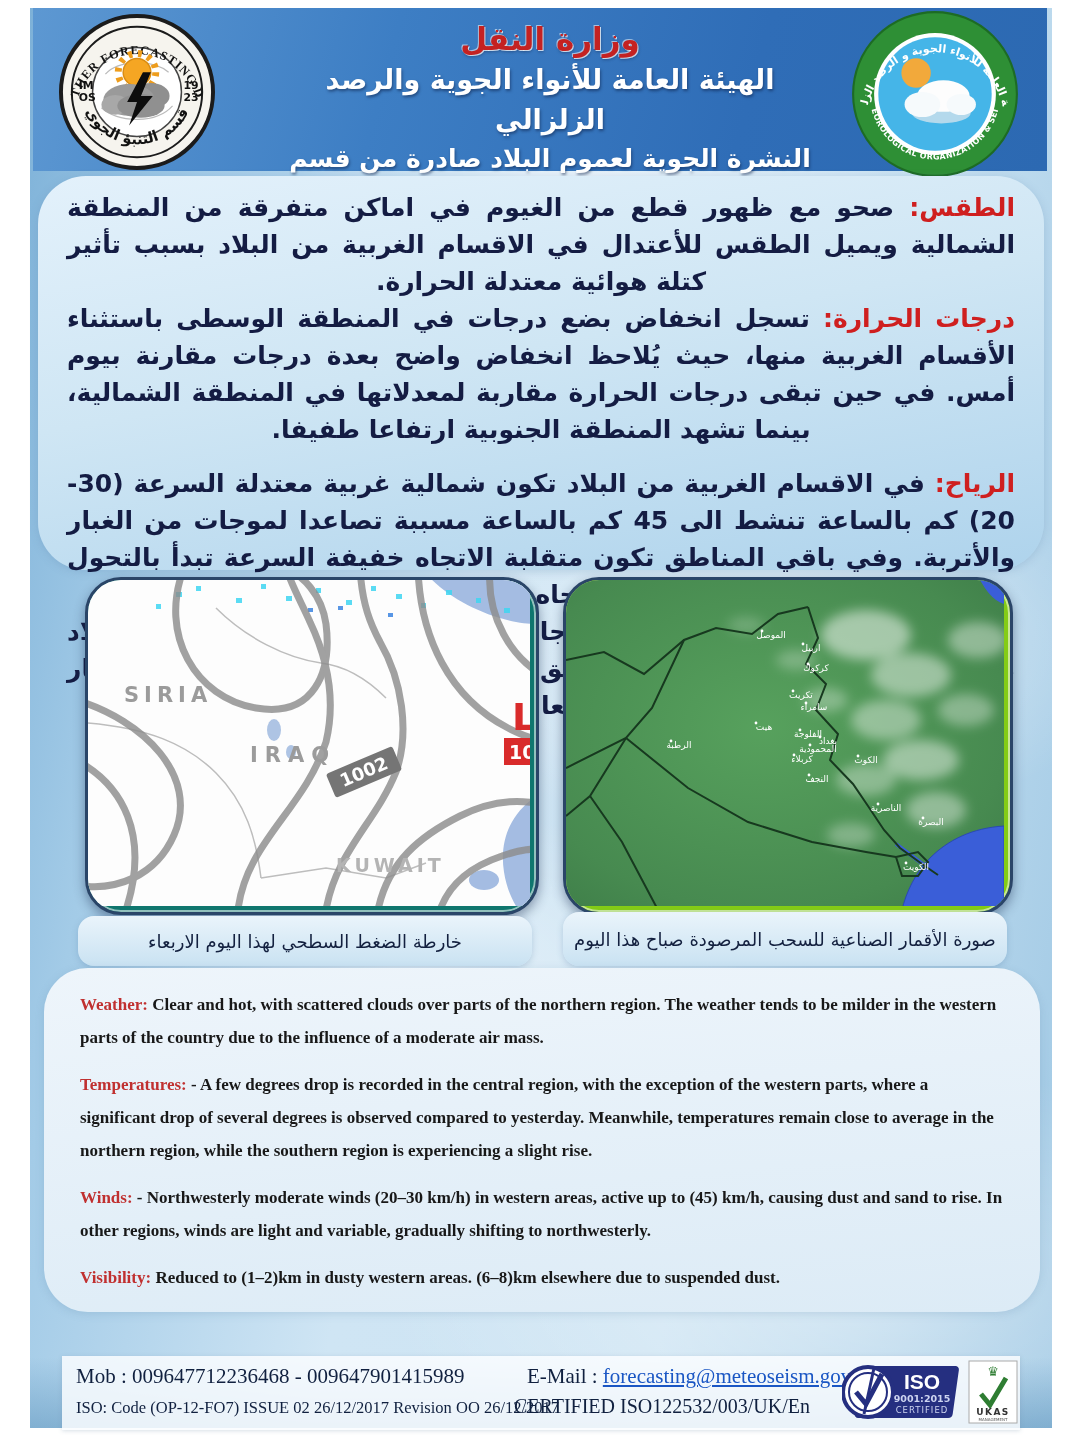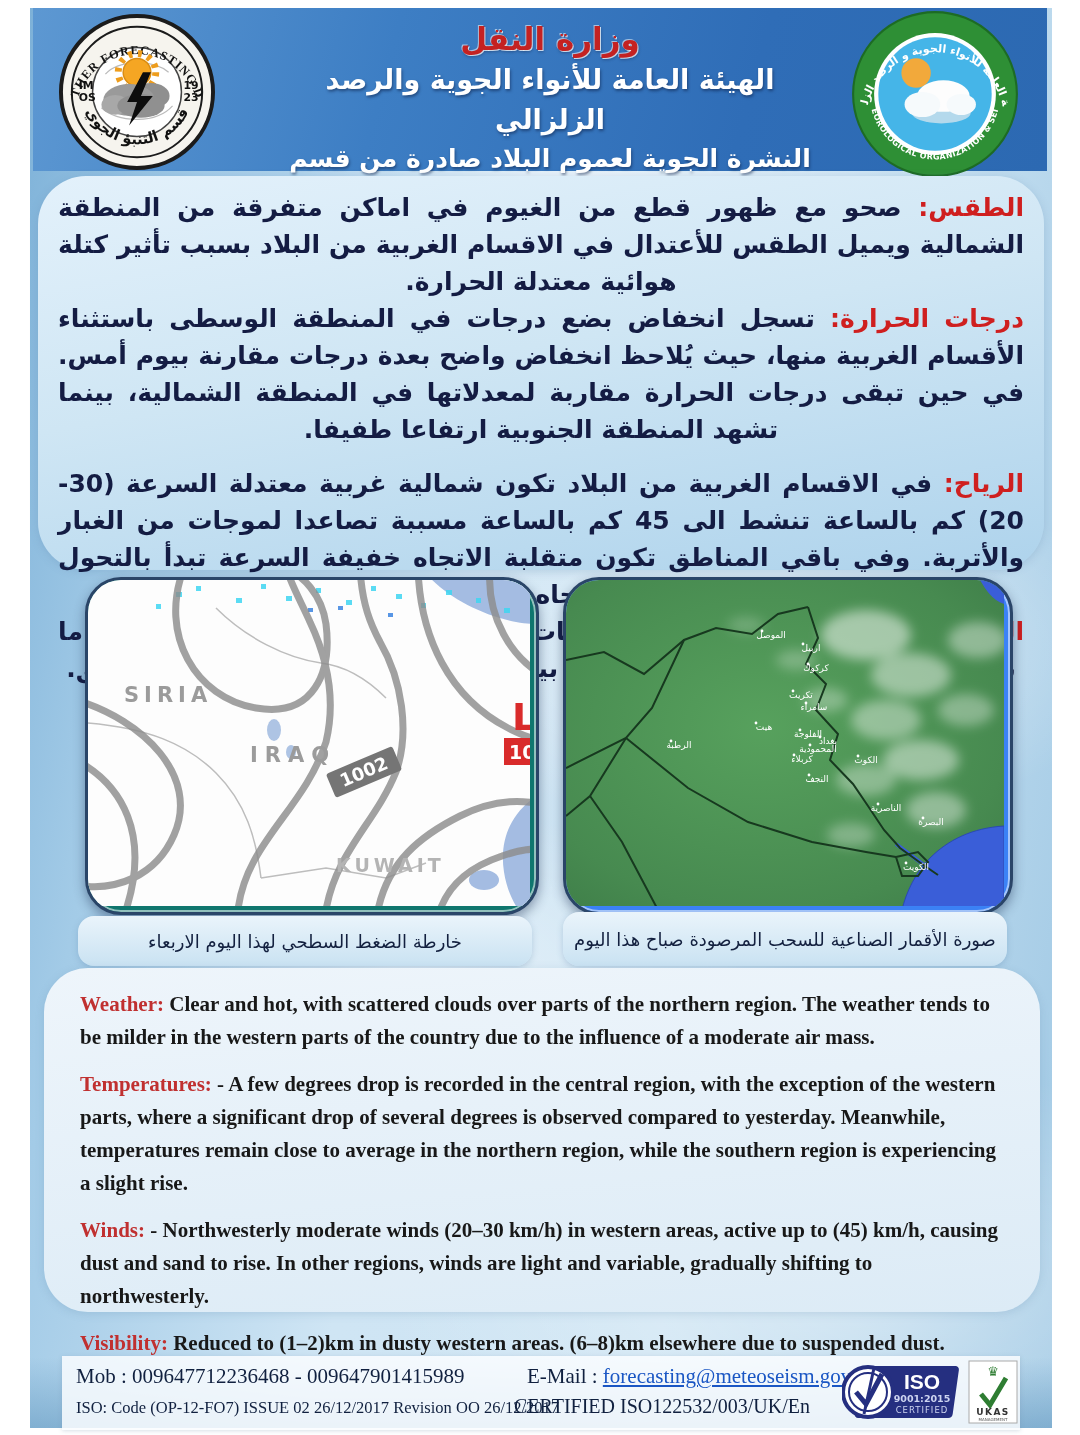--- a/index.html
+++ b/index.html
@@ -23,43 +23,43 @@
   .title-block{position:absolute;left:247px;top:10px;width:540px;text-align:center;direction:rtl;}
   .t-ministry{font-size:31px;font-weight:bold;color:#c42222;line-height:42px;
     text-shadow:1px 1px 0 rgba(255,255,255,.75),-1px -1px 0 rgba(255,255,255,.55),1px 2px 3px rgba(20,40,80,.4);}
   .t-org{font-size:27px;font-weight:bold;color:#ffffff;line-height:40px;text-shadow:1px 2px 3px rgba(15,35,75,.55);}
   .t-bulletin{font-size:25px;font-weight:bold;color:#ffffff;line-height:37px;text-shadow:1px 2px 3px rgba(15,35,75,.55);}
   .t-date{font-size:31px;font-weight:bold;color:#e9eef4;line-height:44px;text-shadow:2px 2px 3px rgba(15,35,75,.6);}
   
   .arabic-box{position:absolute;left:38px;top:176px;width:1006px;height:394px;border-radius:48px;
     background:linear-gradient(170deg,#e3f1fb 0%,#cfe6f4 45%,#aed3ec 100%);
     box-shadow:0 2px 8px rgba(90,130,170,.25);
-    padding:13px 20px;box-sizing:border-box;direction:rtl;}
+    padding:13px 29px;box-sizing:border-box;direction:rtl;}
   .arabic-box p{margin:0;font-size:25px;font-weight:bold;color:#141c43;line-height:37px;
     text-align:justify;text-align-last:center;}
   .arabic-box p.gap{margin-top:17px;}
   .ar-label{color:#cf1f1f;}
   
   .map-frame{position:absolute;border-radius:36px;overflow:hidden;border:3px solid #2a4568;
     box-shadow:0 5px 12px rgba(25,45,80,.45), inset 0 0 0 2px rgba(255,255,255,.55);}
   .map-pressure{left:85px;top:577px;width:448px;height:332px;background:#0f766e;}
-  .map-sat{left:563px;top:577px;width:444px;height:332px;background:#3b82f6;text-align:right;}
+  .map-sat{left:563px;top:577px;width:444px;height:332px;background:#84cc16;text-align:right;}
   .map-frame svg{display:block;}
   
   .cap{position:absolute;border-radius:16px;direction:rtl;display:flex;align-items:center;justify-content:center;
     background:linear-gradient(180deg,#eaf4fb 0%,#c9e2f2 100%);box-shadow:0 2px 6px rgba(90,130,170,.3);
     font-size:18px;font-weight:normal;color:#13203f;}
   .cap-press{left:78px;top:916px;width:454px;height:50px;}
   .cap-sat{left:563px;top:912px;width:444px;height:54px;}
   
   .english-box{position:absolute;left:44px;top:968px;width:996px;height:344px;border-radius:44px;
     background:linear-gradient(175deg,#eef5fb 0%,#dcebf6 100%);box-shadow:0 2px 8px rgba(90,130,170,.22);
     padding:20px 36px;box-sizing:border-box;}
   .english-box p{margin:0 0 14px 0;font-family:"Liberation Serif","DejaVu Serif",serif;
-    font-size:21px;font-weight:bold;color:#181818;line-height:33px;}
+    font-size:17px;font-weight:bold;color:#181818;line-height:33px;}
   .en-label{color:#c03030;}
   
   .footer{position:absolute;left:62px;top:1356px;width:958px;height:74px;
     background:rgba(250,253,255,.85);box-shadow:0 1px 4px rgba(100,130,160,.25);}
   .footer .txt{position:absolute;font-family:"Liberation Serif","DejaVu Serif",serif;color:#10203f;white-space:nowrap;}
   .f-mob{left:14px;top:8px;font-size:21px;}
   .f-email{left:465px;top:8px;font-size:21px;}
   .f-email a{color:#1a56c4;text-decoration:underline;}
   .f-iso{left:14px;top:42px;font-size:16.5px;}
   .f-cert{left:452px;top:39px;font-size:20px;}

